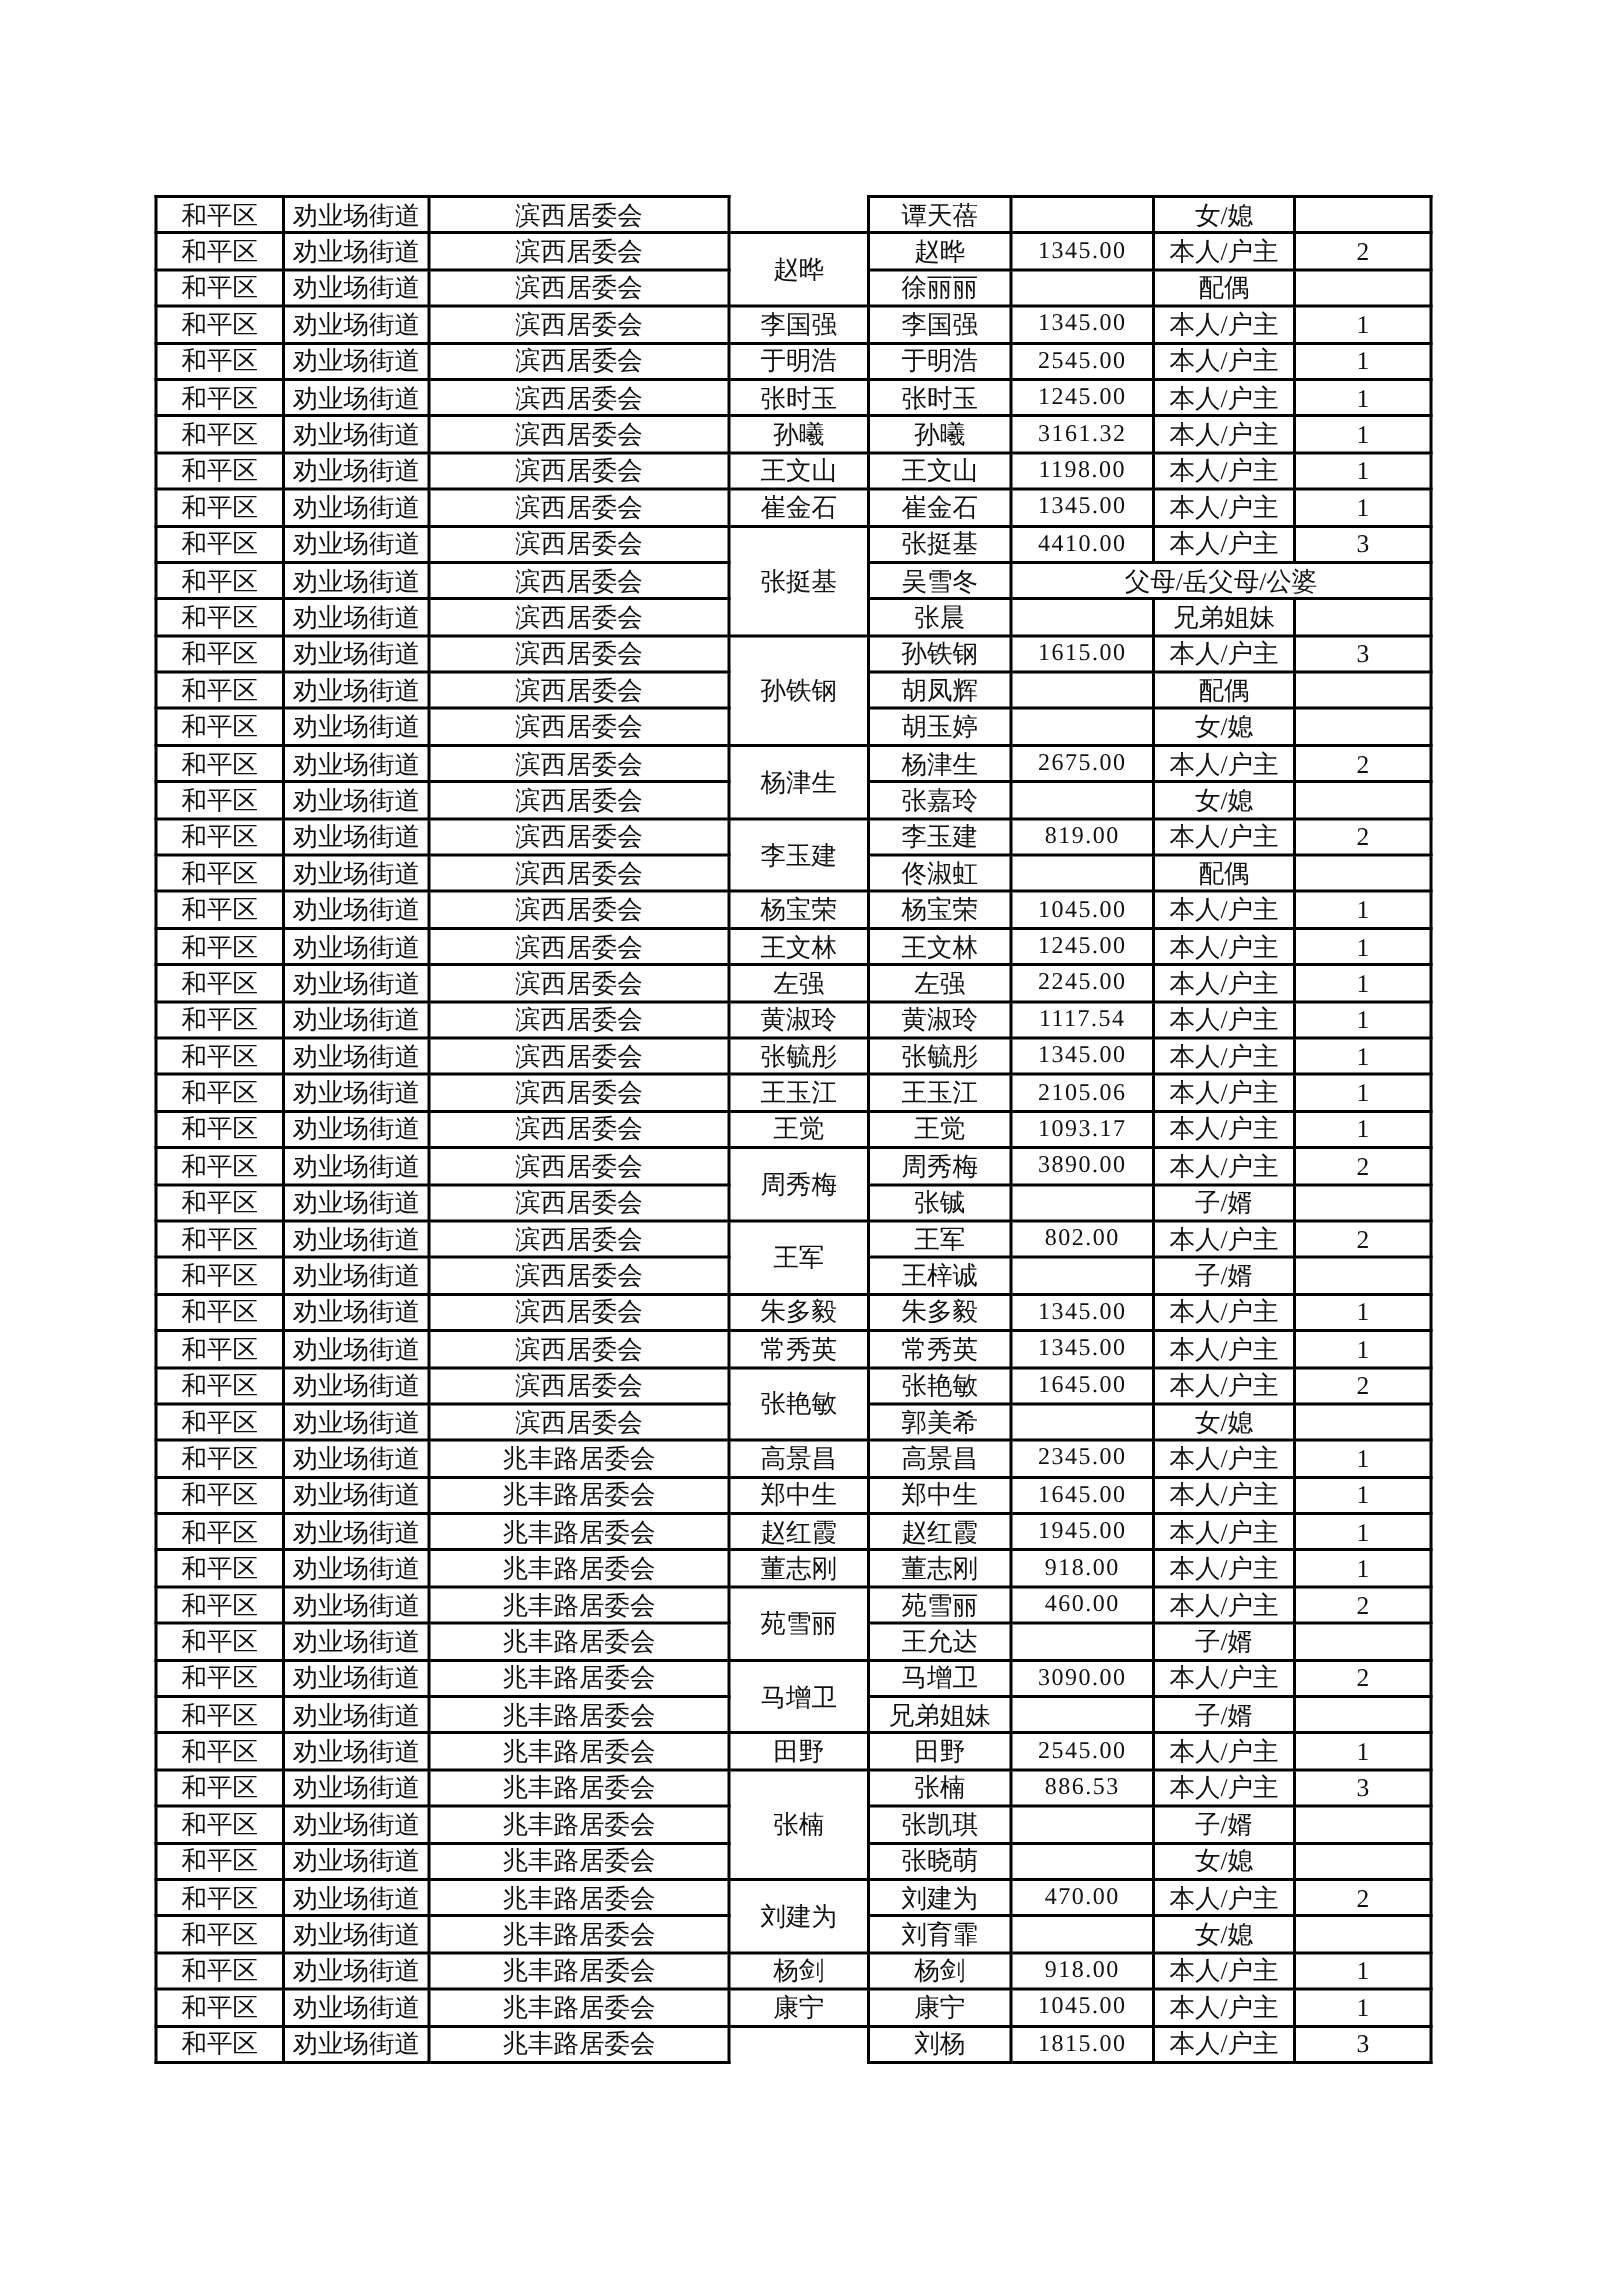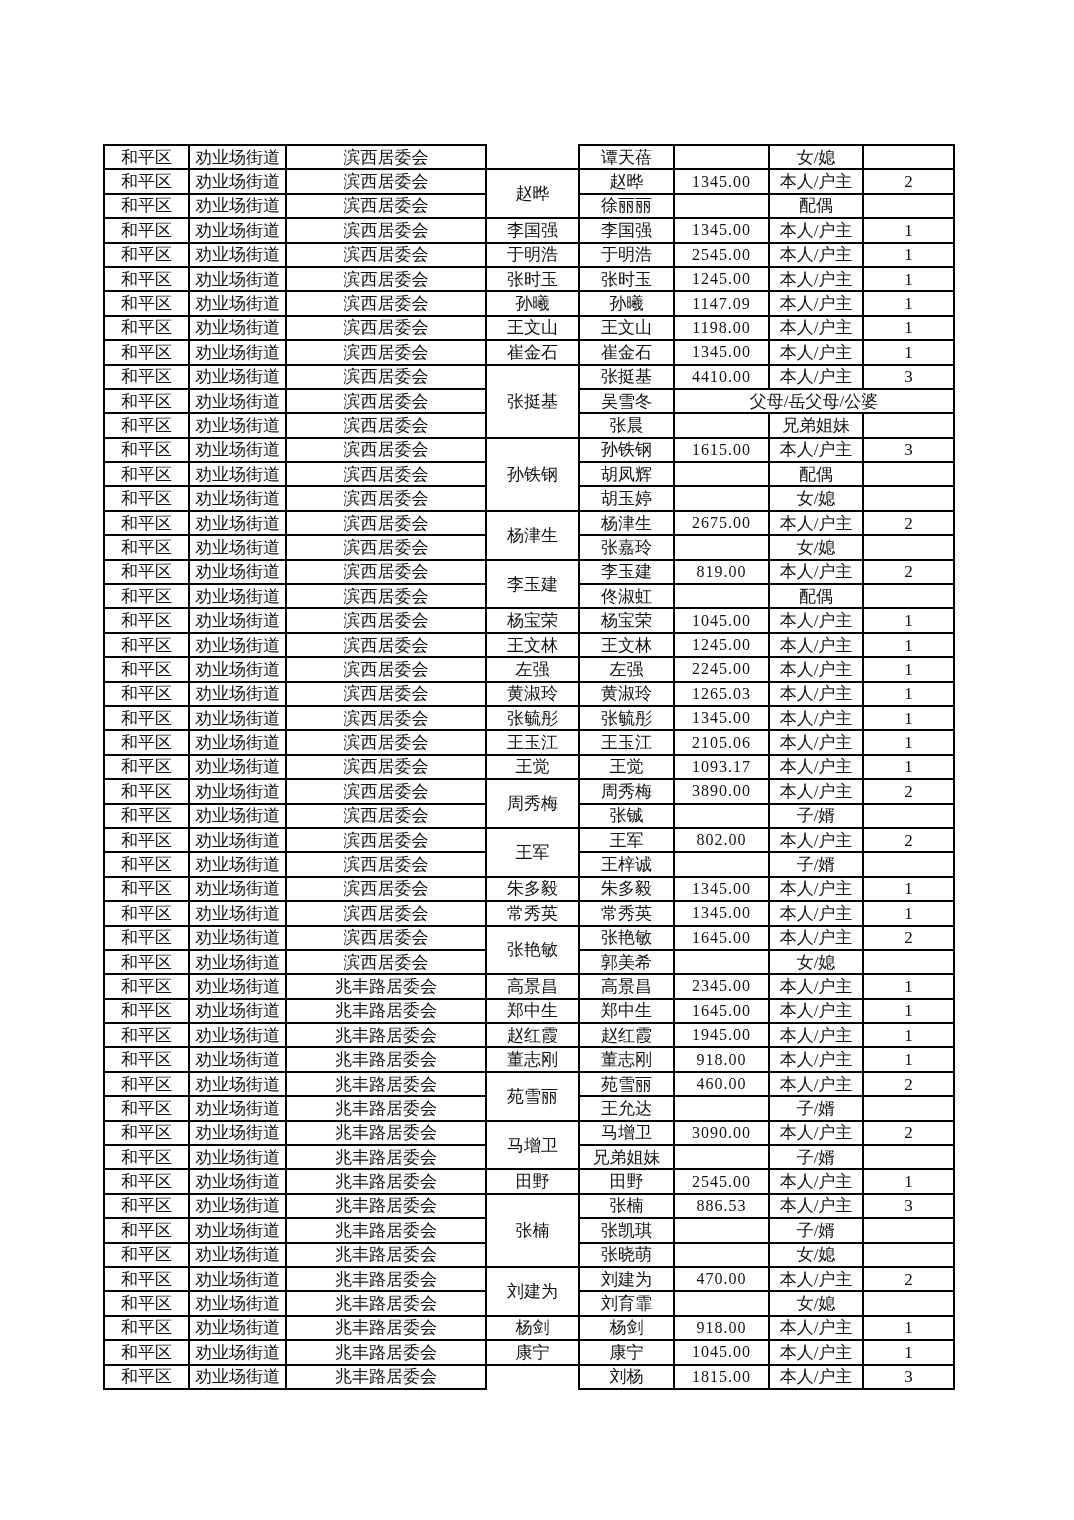--- a/index.html
+++ b/index.html
@@ -10,21 +10,21 @@
   body {
     position: relative;
     width: 1074px;
     height: 1520px;
     font-family: "Liberation Serif", "DejaVu Serif", serif;
     color: #111111;
   }
   table.sheet {
     position: absolute;
     left: 103px;
-    top: 144px;
+    top: 130px;
     border-collapse: collapse;
     table-layout: fixed;
     width: 850px;
   }
   table.sheet td {
     border: 2px solid #000000;
     text-align: center;
     vertical-align: middle;
     font-size: 17px;
     line-height: 1;
@@ -113,21 +113,21 @@
         <td class="amount-cell">1245.00</td>
         <td class="relation-cell">本人/户主</td>
         <td class="count-cell">1</td>
       </tr>
       <tr>
         <td class="district-cell">和平区</td>
         <td class="street-cell">劝业场街道</td>
         <td class="committee-cell">滨西居委会</td>
         <td class="head-cell" rowspan="1">孙曦</td>
         <td class="member-cell">孙曦</td>
-        <td class="amount-cell">1147.09</td>
+        <td class="amount-cell">3161.32</td>
         <td class="relation-cell">本人/户主</td>
         <td class="count-cell">1</td>
       </tr>
       <tr>
         <td class="district-cell">和平区</td>
         <td class="street-cell">劝业场街道</td>
         <td class="committee-cell">滨西居委会</td>
         <td class="head-cell" rowspan="1">王文山</td>
         <td class="member-cell">王文山</td>
         <td class="amount-cell">1198.00</td>
@@ -265,21 +265,21 @@
         <td class="amount-cell">2245.00</td>
         <td class="relation-cell">本人/户主</td>
         <td class="count-cell">1</td>
       </tr>
       <tr>
         <td class="district-cell">和平区</td>
         <td class="street-cell">劝业场街道</td>
         <td class="committee-cell">滨西居委会</td>
         <td class="head-cell" rowspan="1">黄淑玲</td>
         <td class="member-cell">黄淑玲</td>
-        <td class="amount-cell">1265.03</td>
+        <td class="amount-cell">1117.54</td>
         <td class="relation-cell">本人/户主</td>
         <td class="count-cell">1</td>
       </tr>
       <tr>
         <td class="district-cell">和平区</td>
         <td class="street-cell">劝业场街道</td>
         <td class="committee-cell">滨西居委会</td>
         <td class="head-cell" rowspan="1">张毓彤</td>
         <td class="member-cell">张毓彤</td>
         <td class="amount-cell">1345.00</td>

